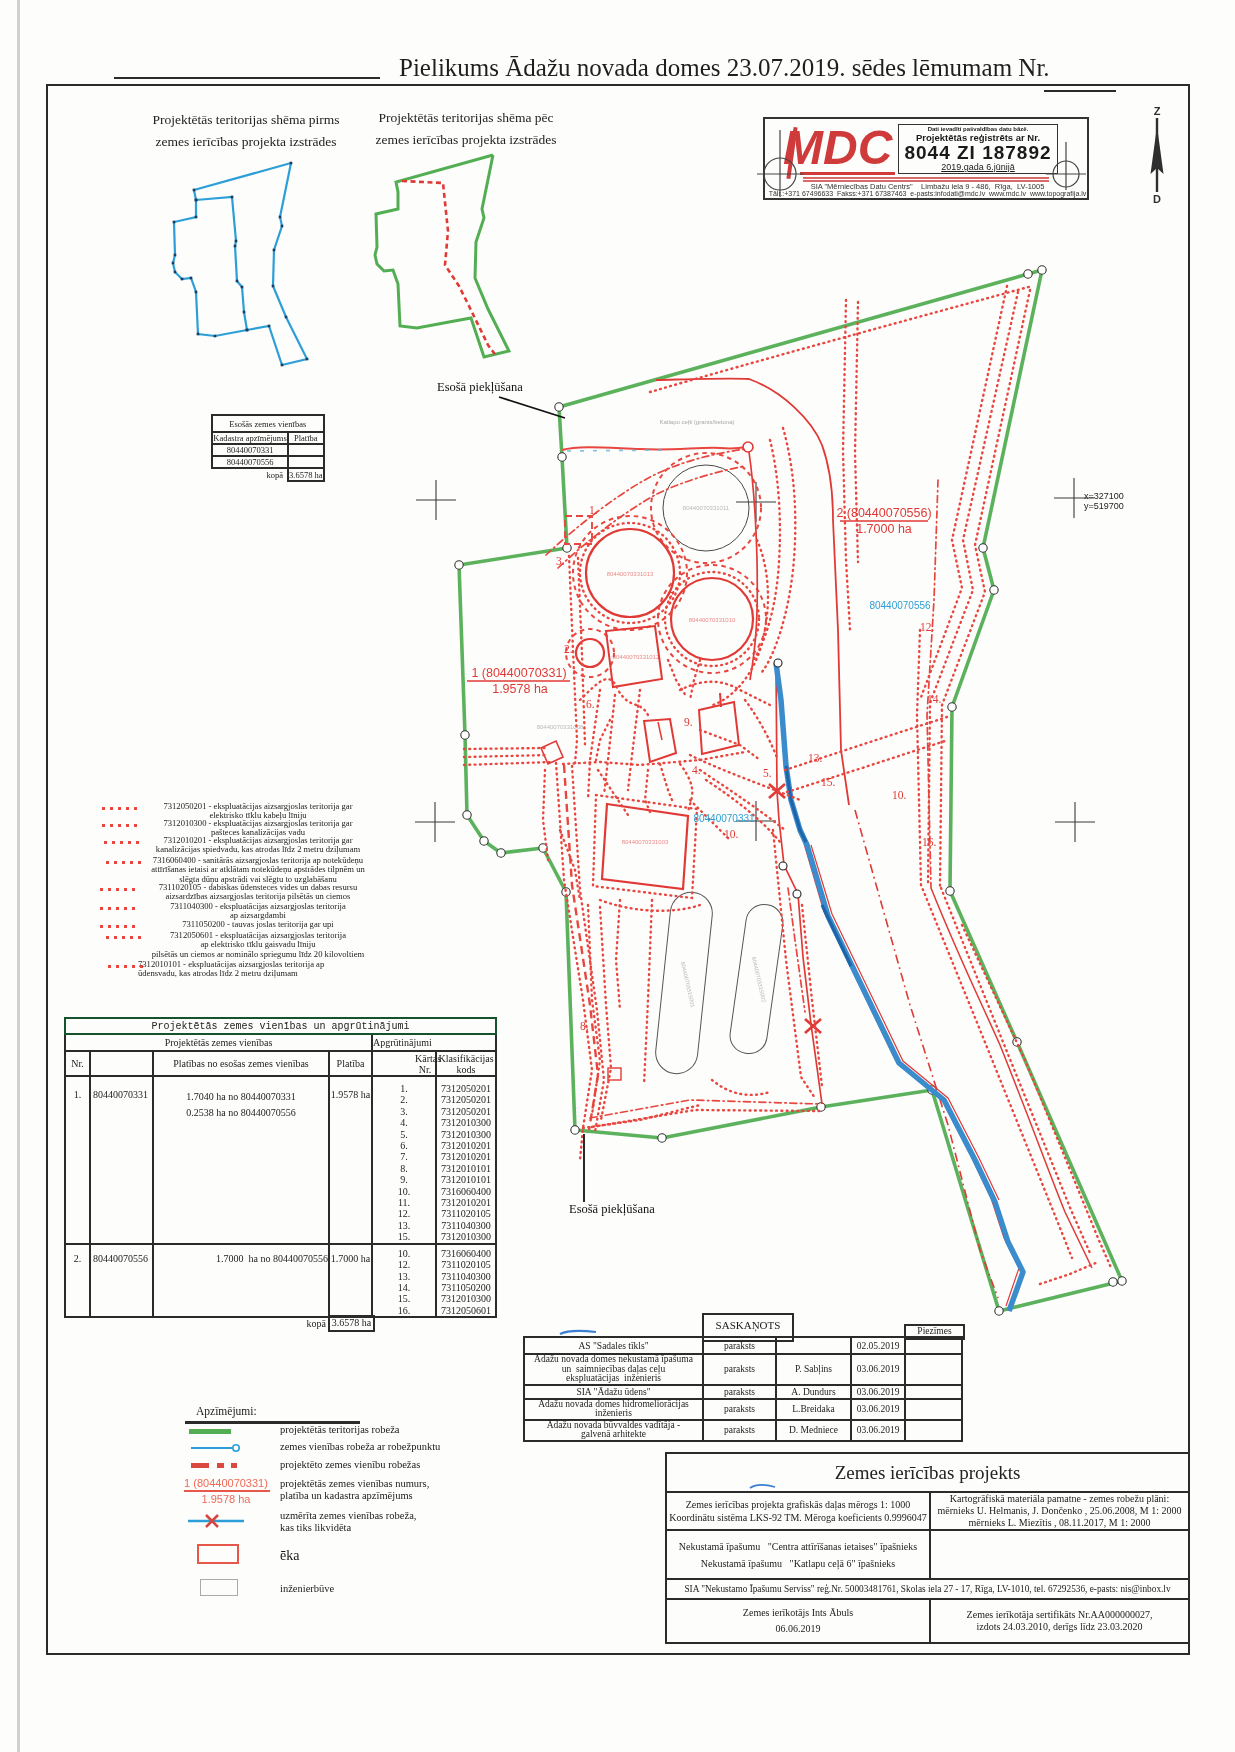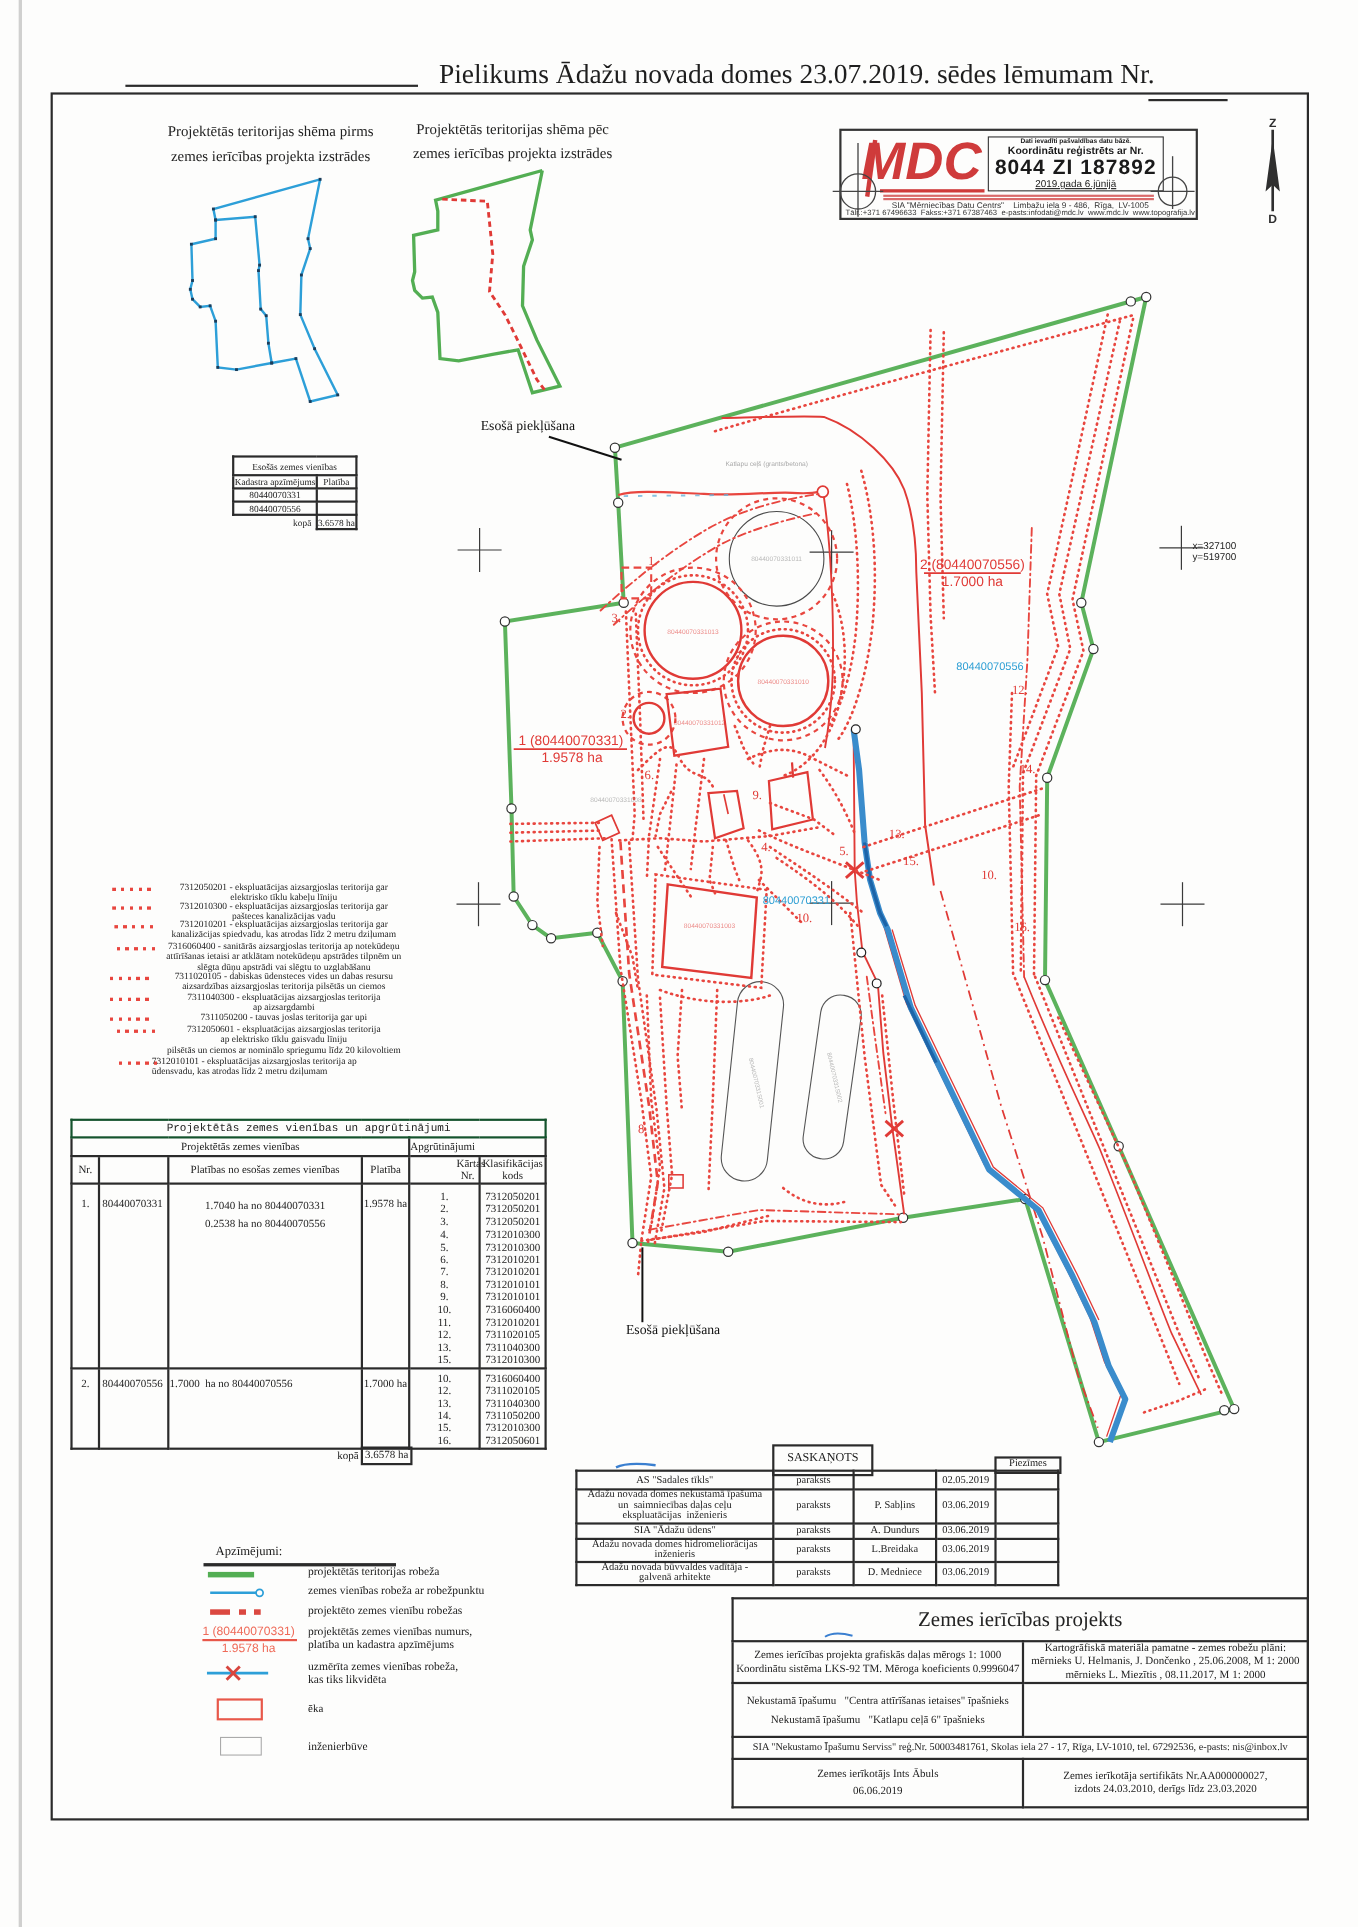--- a/index.html
+++ b/index.html
@@ -24,21 +24,21 @@
 <div class="abs" style="left:1044px;top:90px;width:72px;height:2px;background:#2b2b2b;"></div>
 
 <div class="abs" style="left:116px;top:109px;width:260px;font-size:13.5px;text-align:center;line-height:22px;color:#222;">Projektētās teritorijas shēma pirms<br>zemes ierīcības projekta izstrādes</div>
 
 <div class="abs" style="left:336px;top:107px;width:260px;font-size:13.5px;text-align:center;line-height:22px;color:#222;">Projektētās teritorijas shēma pēc<br>zemes ierīcības projekta izstrādes</div>
 
 <div class="abs" style="left:763px;top:117px;width:322px;height:79px;border:2px solid #333;"></div>
 
 <div class="abs" style="left:898px;top:124px;width:158px;height:48px;border:1.5px solid #333;text-align:center;font-family:'Liberation Sans',sans-serif;">
       <div style="font-size:6px;font-weight:bold;margin-top:1px;">Dati ievadīti pašvaldības datu bāzē.</div>
-      <div style="font-size:9.5px;font-weight:bold;">Koordinātu reģistrēts ar Nr.</div>
+      <div style="font-size:9.5px;font-weight:bold;">Projektētās reģistrēts ar Nr.</div>
       <div style="font-size:19px;font-weight:bold;letter-spacing:1px;line-height:19px;">8044 ZI 187892</div>
       <div style="font-size:9px;text-decoration:underline;">2019.gada 6.jūnijā</div>
     </div>
 
 <div class="abs" style="left:790px;top:127px;width:4px;height:52px;background:#cf3b3b;transform:rotate(8deg);"></div>
 
 <div class="abs" style="left:783px;top:123px;width:115px;height:52px;font-family:'Liberation Sans',sans-serif;font-size:48px;font-weight:bold;font-style:italic;color:#cf3b3b;line-height:50px;">MDC</div>
 
 <div class="abs" style="left:800px;top:172px;width:95px;height:3px;background:#cf3b3b;"></div>
 
@@ -440,21 +440,21 @@
 <td style="border:2px solid #2b2b2b;text-align:center;padding-top:12px;">1.</td>
 <td style="border:2px solid #2b2b2b;padding-top:12px;padding-left:2px;">80440070331</td>
 <td style="border:2px solid #2b2b2b;text-align:center;padding-top:12px;line-height:16px;">1.7040 ha no 80440070331<br>0.2538 ha no 80440070556</td>
 <td style="border:2px solid #2b2b2b;text-align:center;padding-top:12px;">1.9578 ha</td>
 <td style="border:2px solid #2b2b2b;text-align:center;padding-top:6px;line-height:11.4px;">1.<br>2.<br>3.<br>4.<br>5.<br>6.<br>7.<br>8.<br>9.<br>10.<br>11.<br>12.<br>13.<br>15.</td>
 <td style="border:2px solid #2b2b2b;text-align:center;padding-top:6px;line-height:11.4px;">7312050201<br>7312050201<br>7312050201<br>7312010300<br>7312010300<br>7312010201<br>7312010201<br>7312010101<br>7312010101<br>7316060400<br>7312010201<br>7311020105<br>7311040300<br>7312010300</td>
           </tr>
 <tr style="height:69px;vertical-align:top;">
 <td style="border:2px solid #2b2b2b;text-align:center;padding-top:8px;">2.</td>
 <td style="border:2px solid #2b2b2b;padding-top:8px;padding-left:2px;">80440070556</td>
-<td style="border:2px solid #2b2b2b;text-align:left;padding-top:8px;">1.7000&nbsp; ha no 80440070556</td>
+<td style="border:2px solid #2b2b2b;text-align:right;padding-top:8px;">1.7000&nbsp; ha no 80440070556</td>
 <td style="border:2px solid #2b2b2b;text-align:center;padding-top:8px;">1.7000 ha</td>
 <td style="border:2px solid #2b2b2b;text-align:center;padding-top:3px;line-height:11.4px;">10.<br>12.<br>13.<br>14.<br>15.<br>16.</td>
 <td style="border:2px solid #2b2b2b;text-align:center;padding-top:3px;line-height:11.4px;">7316060400<br>7311020105<br>7311040300<br>7311050200<br>7312010300<br>7312050601</td>
           </tr>
 </tbody>
       </table>
     </div>
 
 <div class="abs" style="left:280px;top:1318px;width:46px;font-size:10px;text-align:right;">kopā</div>
 <div class="abs" style="left:328px;top:1315px;width:43px;height:13px;border:2px solid #2b2b2b;font-size:10px;text-align:center;">3.6578 ha</div>
@@ -536,21 +536,21 @@
 <div class="abs" style="left:182px;top:1493px;width:88px;text-align:center;font-size:11px;color:#ef6a58;font-family:'Liberation Sans',sans-serif;">1.9578 ha</div>
 <div class="abs" style="left:280px;top:1478px;font-size:10.5px;line-height:12px;">projektētās zemes vienības numurs,<br>platība un kadastra apzīmējums</div>
 
 <svg class="abs" width="56" height="16" viewBox="0 0 56 16" style="left:188px;top:1513px;">
       <line x1="0" y1="8" x2="56" y2="8" stroke="#2d9fd8" stroke-width="2.4"></line>
       <path d="M18,2 L30,14 M18,14 L30,2" stroke="#d8453e" stroke-width="2.6"></path>
     </svg>
 <div class="abs" style="left:280px;top:1510px;font-size:10.5px;line-height:12px;">uzmērīta zemes vienības robeža,<br>kas tiks likvidēta</div>
 
 <div class="abs" style="left:197px;top:1544px;width:38px;height:16px;border:2.5px solid #e8584a;"></div>
-<div class="abs" style="left:280px;top:1548px;font-size:10px;">ēka</div>
+<div class="abs" style="left:280px;top:1548px;font-size:14px;">ēka</div>
 
 <div class="abs" style="left:200px;top:1579px;width:36px;height:15px;border:1px solid #aaa;"></div>
 <div class="abs" style="left:280px;top:1583px;font-size:10.5px;">inženierbūve</div>
 
 <div class="abs" style="left:665px;top:1452px;">
 <table style="width:523px;font-size:10px;color:#222;table-layout:fixed;text-align:center;">
 <colgroup>
           <col style="width:264px">
           <col style="width:259px">
         </colgroup>

